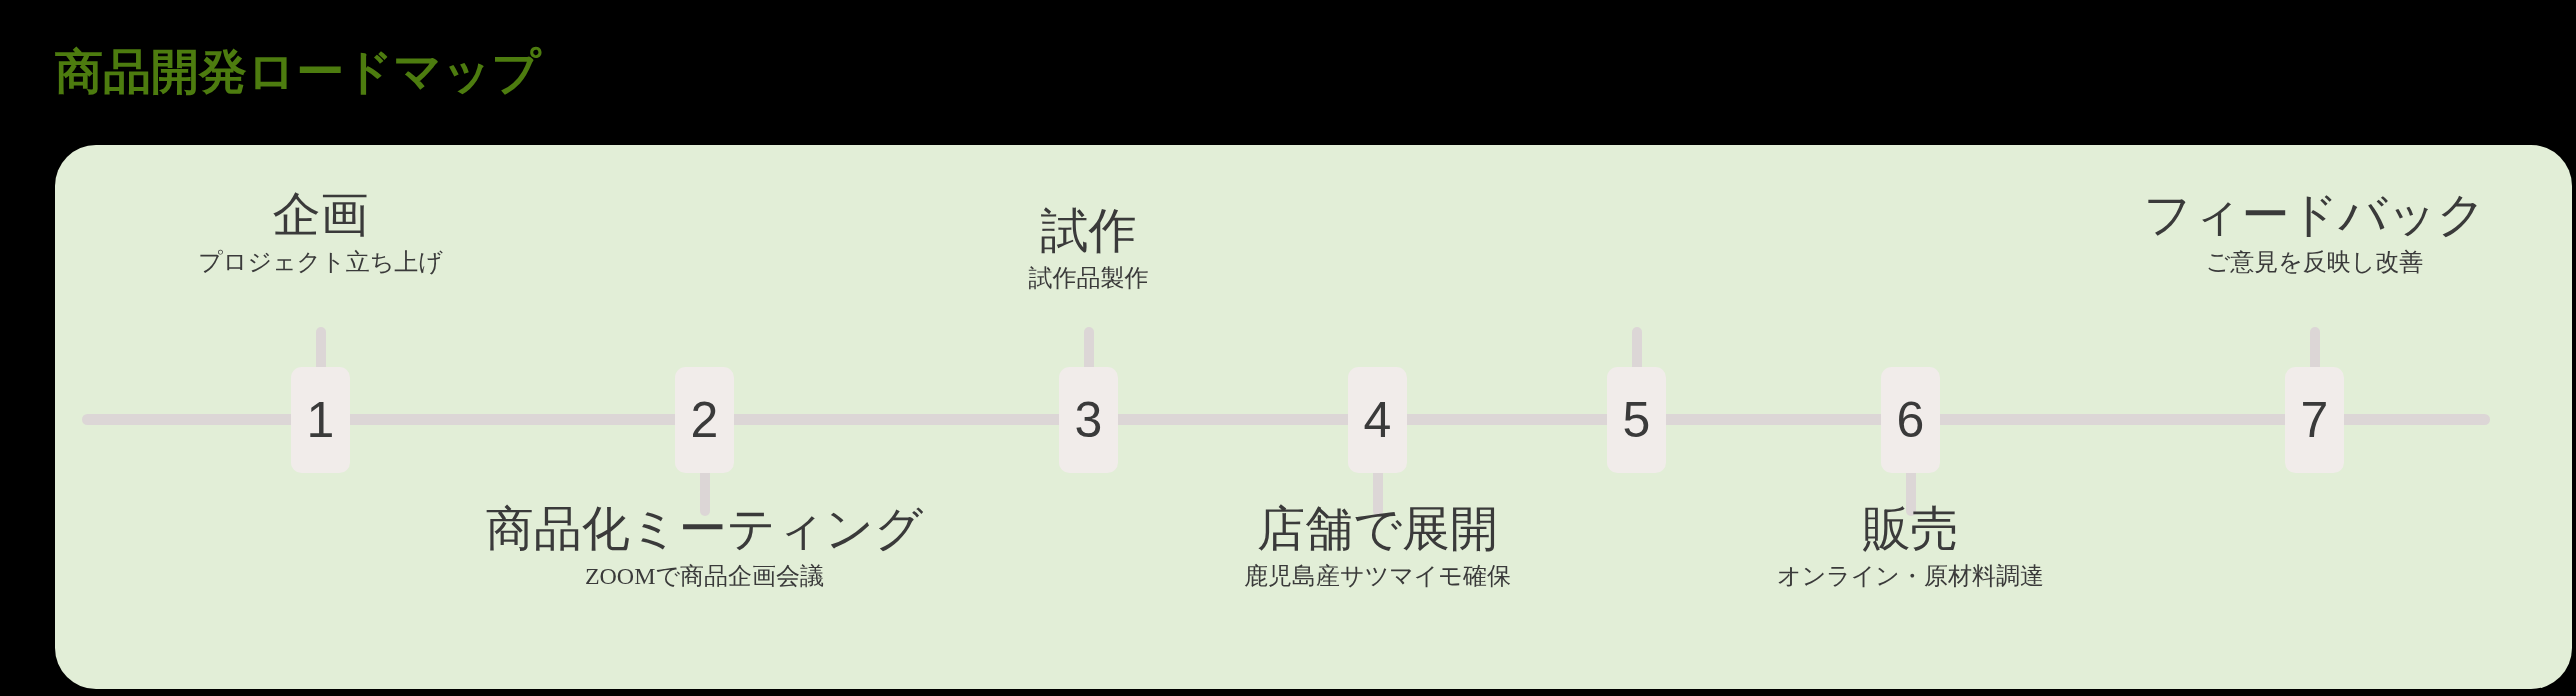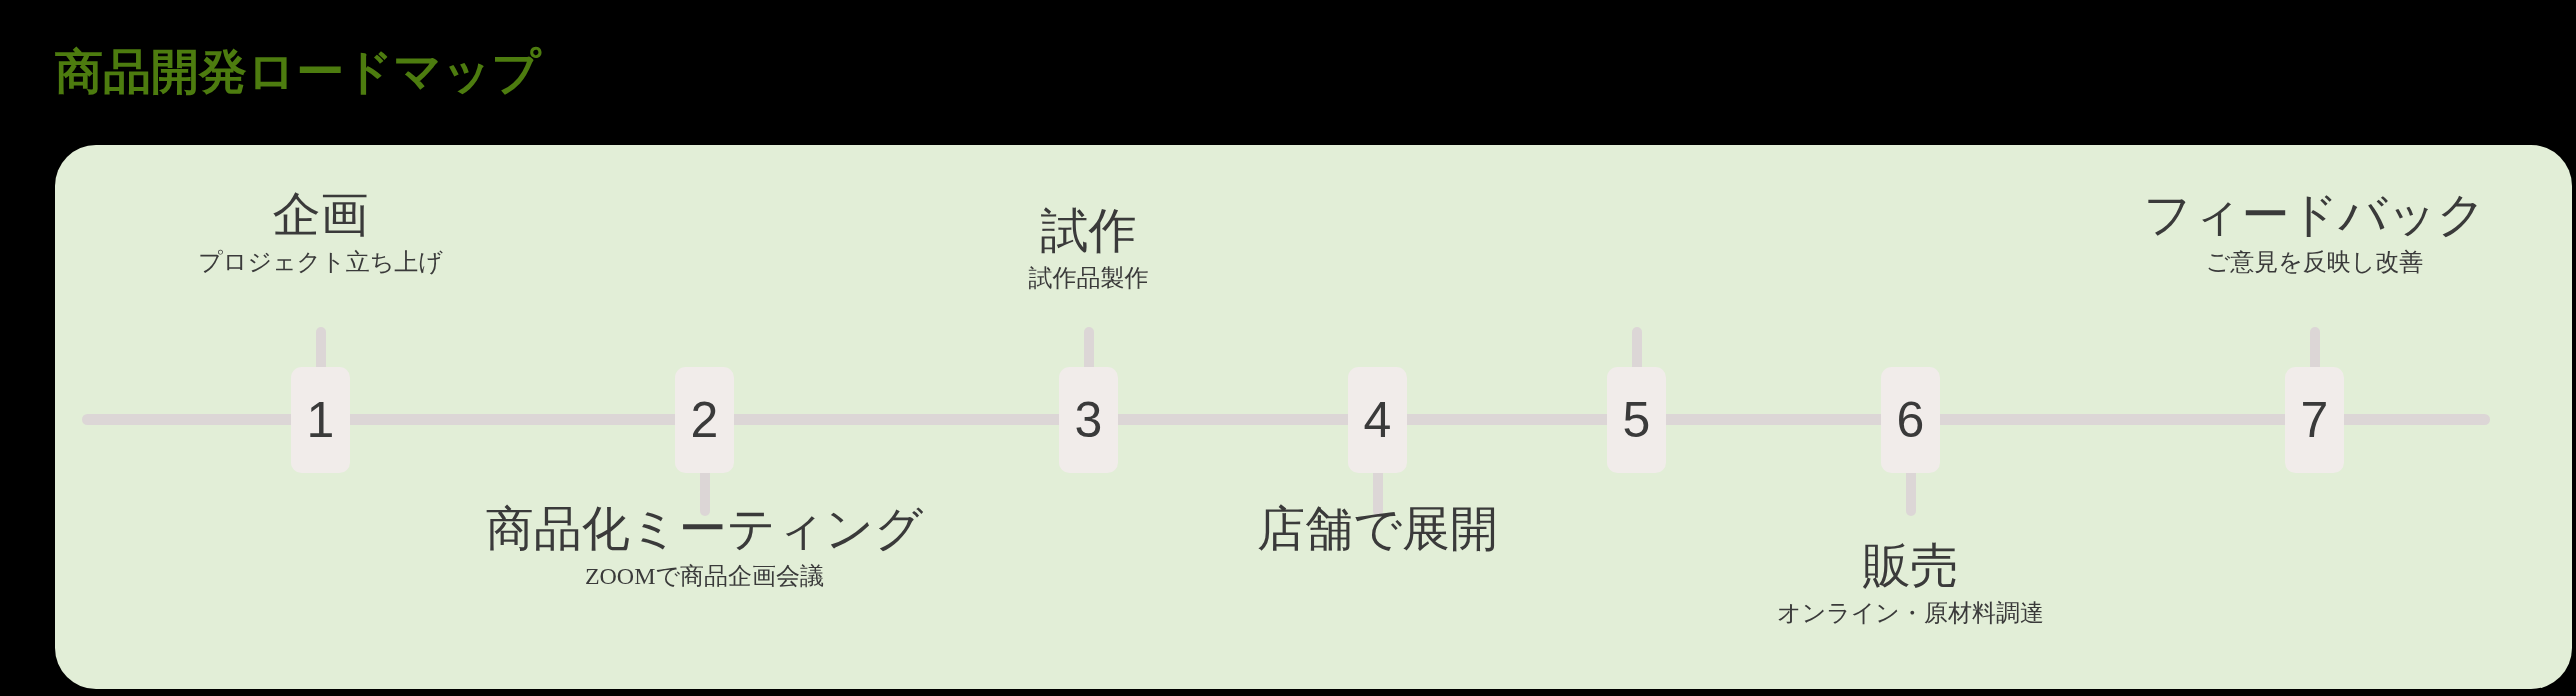--- a/index.html
+++ b/index.html
@@ -147,32 +147,33 @@
       <div class="step-text above" style="left: 558px; width: 1061px; margin-top: 16px;">
         <div class="step-title">試作</div>
         <div class="step-sub">試作品製作</div>
       </div>
       <div class="stem down" style="left: 1373px;"></div>
       <div class="chip" style="left: 1348px;">
         <span class="chip-num">4</span>
       </div>
       <div class="step-text below" style="left: 847px; width: 1061px;">
         <div class="step-title">店舗で展開</div>
+        <div class="step-sub">鹿児島産サツマイモ確保</div>
       </div>
       <div class="stem up" style="left: 1632px;"></div>
       <div class="chip" style="left: 1607px;">
         <span class="chip-num">5</span>
       </div>
       <div class="step-text above" style="left: 1106px; width: 1061px;">
       </div>
       <div class="stem down" style="left: 1906px;"></div>
       <div class="chip" style="left: 1881px;">
         <span class="chip-num">6</span>
       </div>
-      <div class="step-text below" style="left: 1380px; width: 1061px; margin-top: 37px;">
+      <div class="step-text below" style="left: 1380px; width: 1061px;">
         <div class="step-title">販売</div>
         <div class="step-sub">オンライン・原材料調達</div>
       </div>
       <div class="stem up" style="left: 2310px;"></div>
       <div class="chip" style="left: 2285px;">
         <span class="chip-num">7</span>
       </div>
       <div class="step-text above" style="left: 1784px; width: 1061px;">
         <div class="step-title">フィードバック</div>
         <div class="step-sub">ご意見を反映し改善</div>

